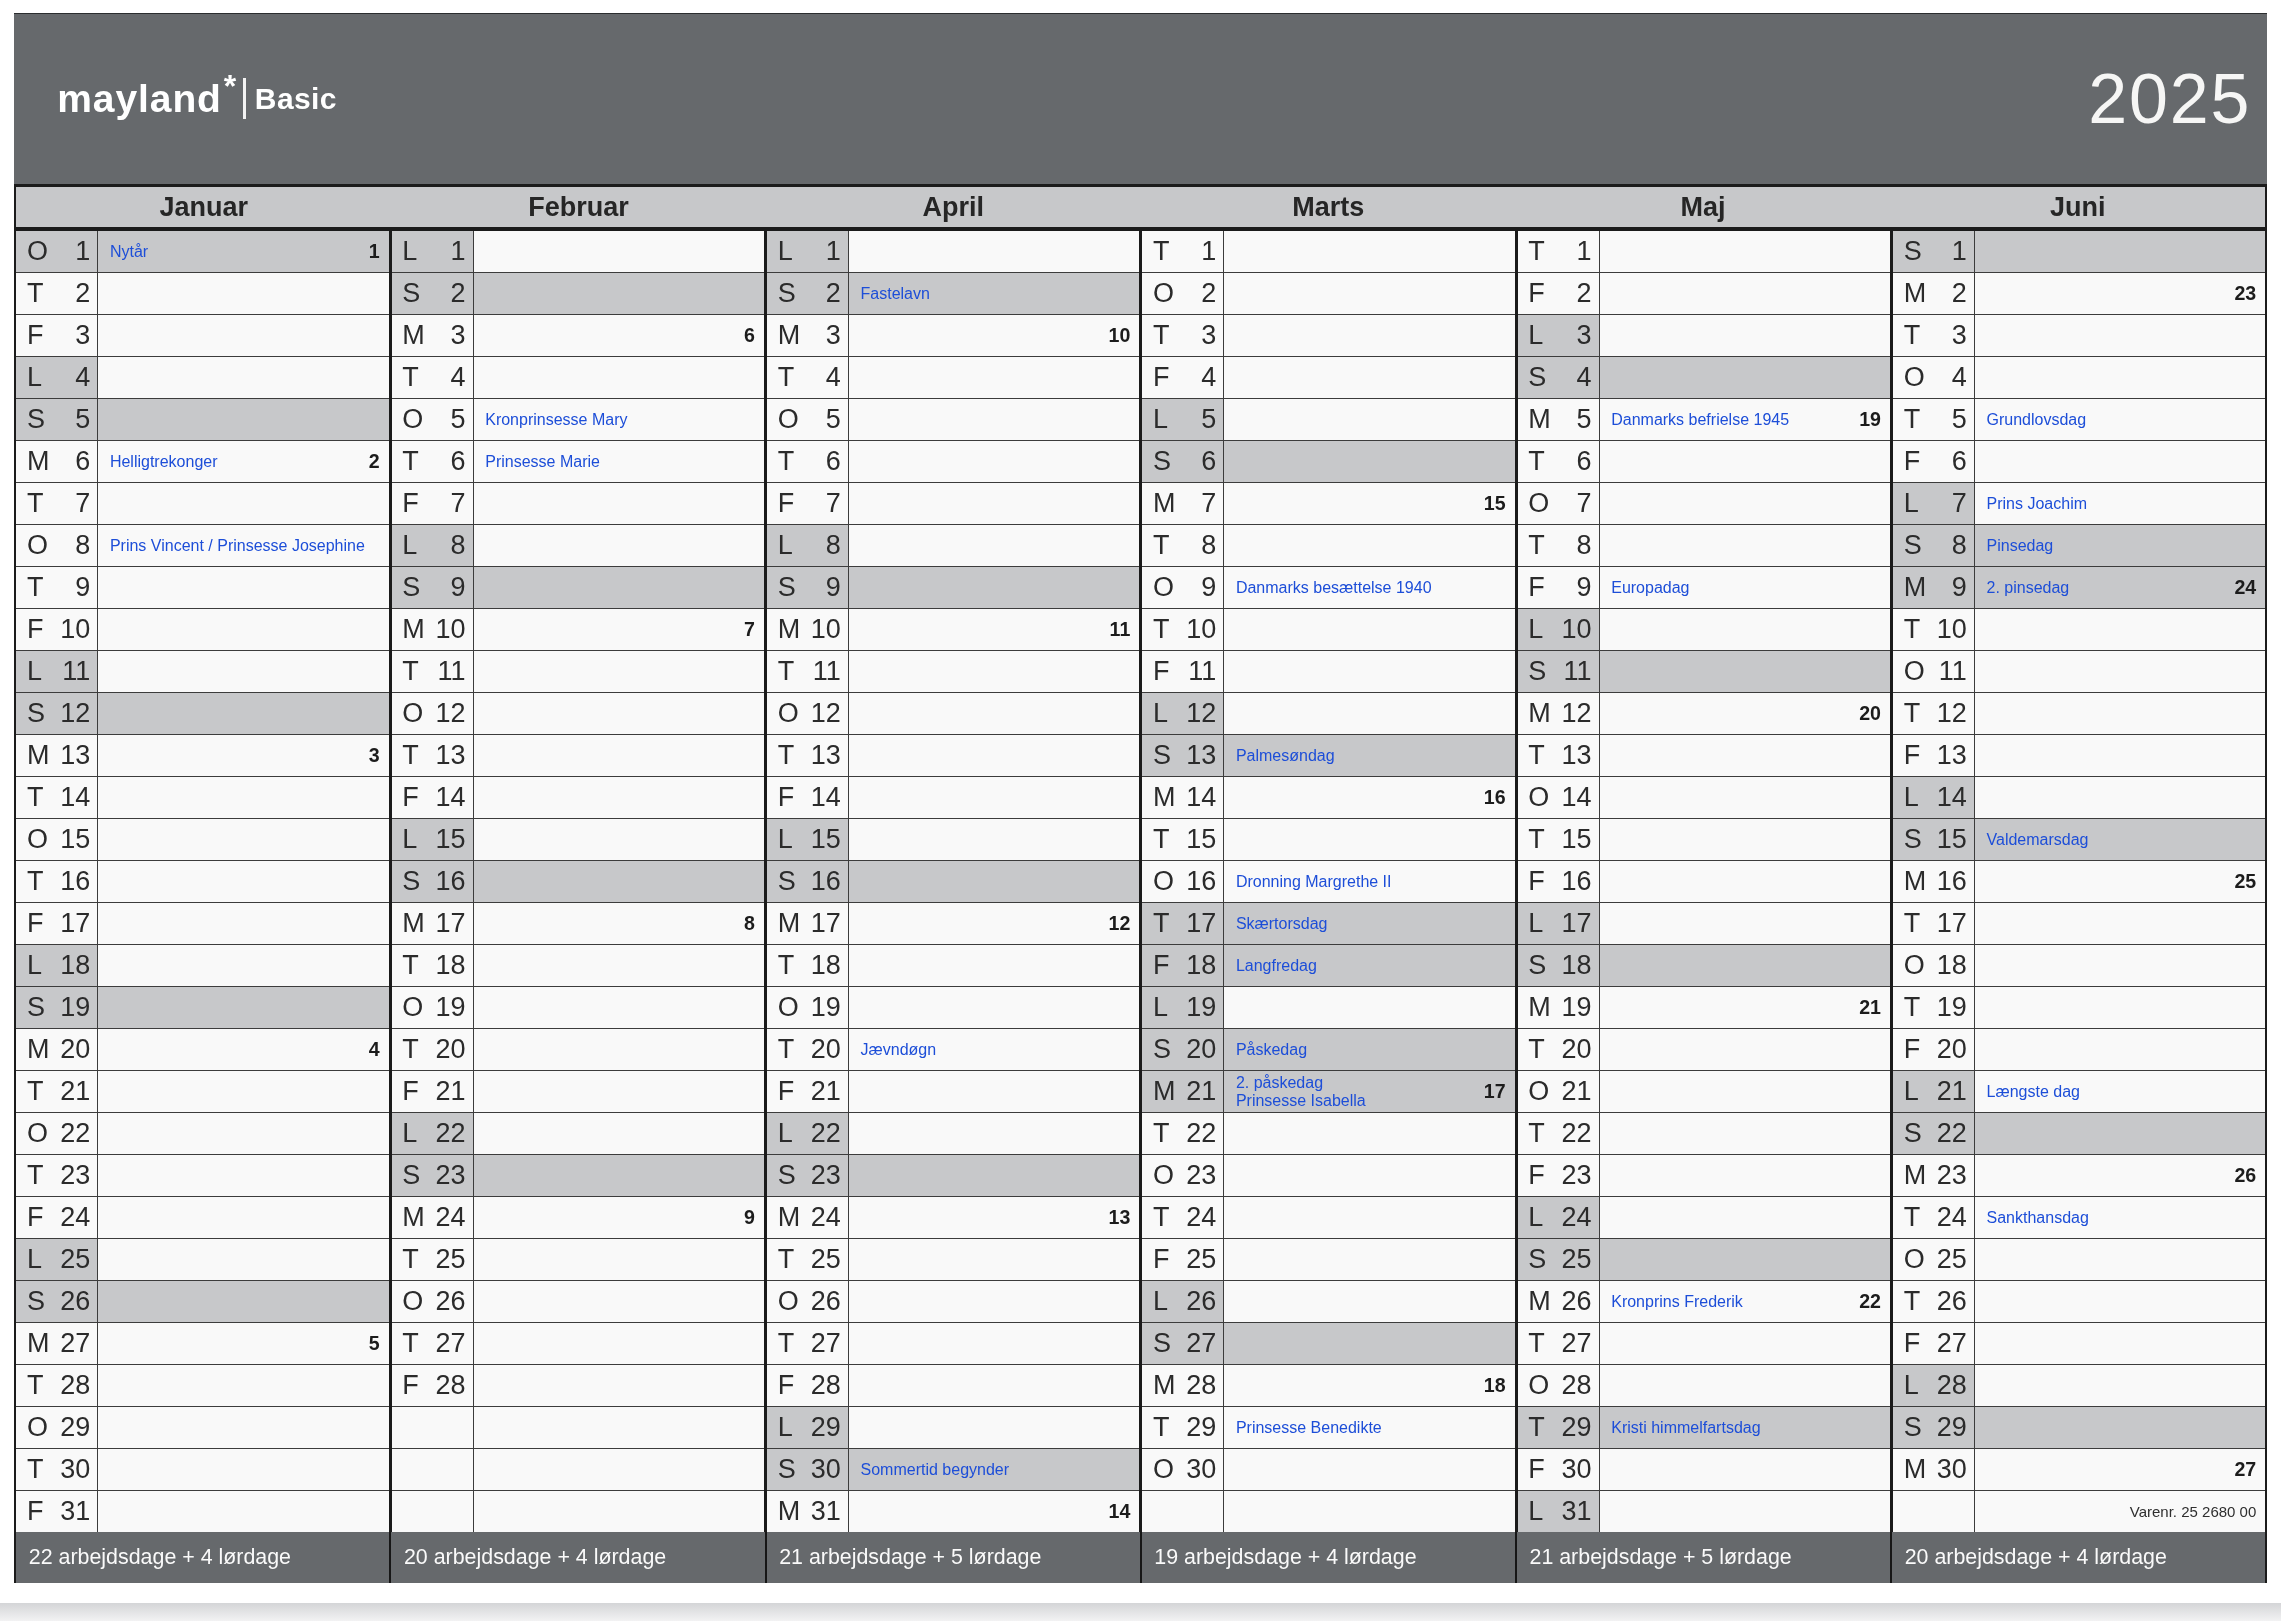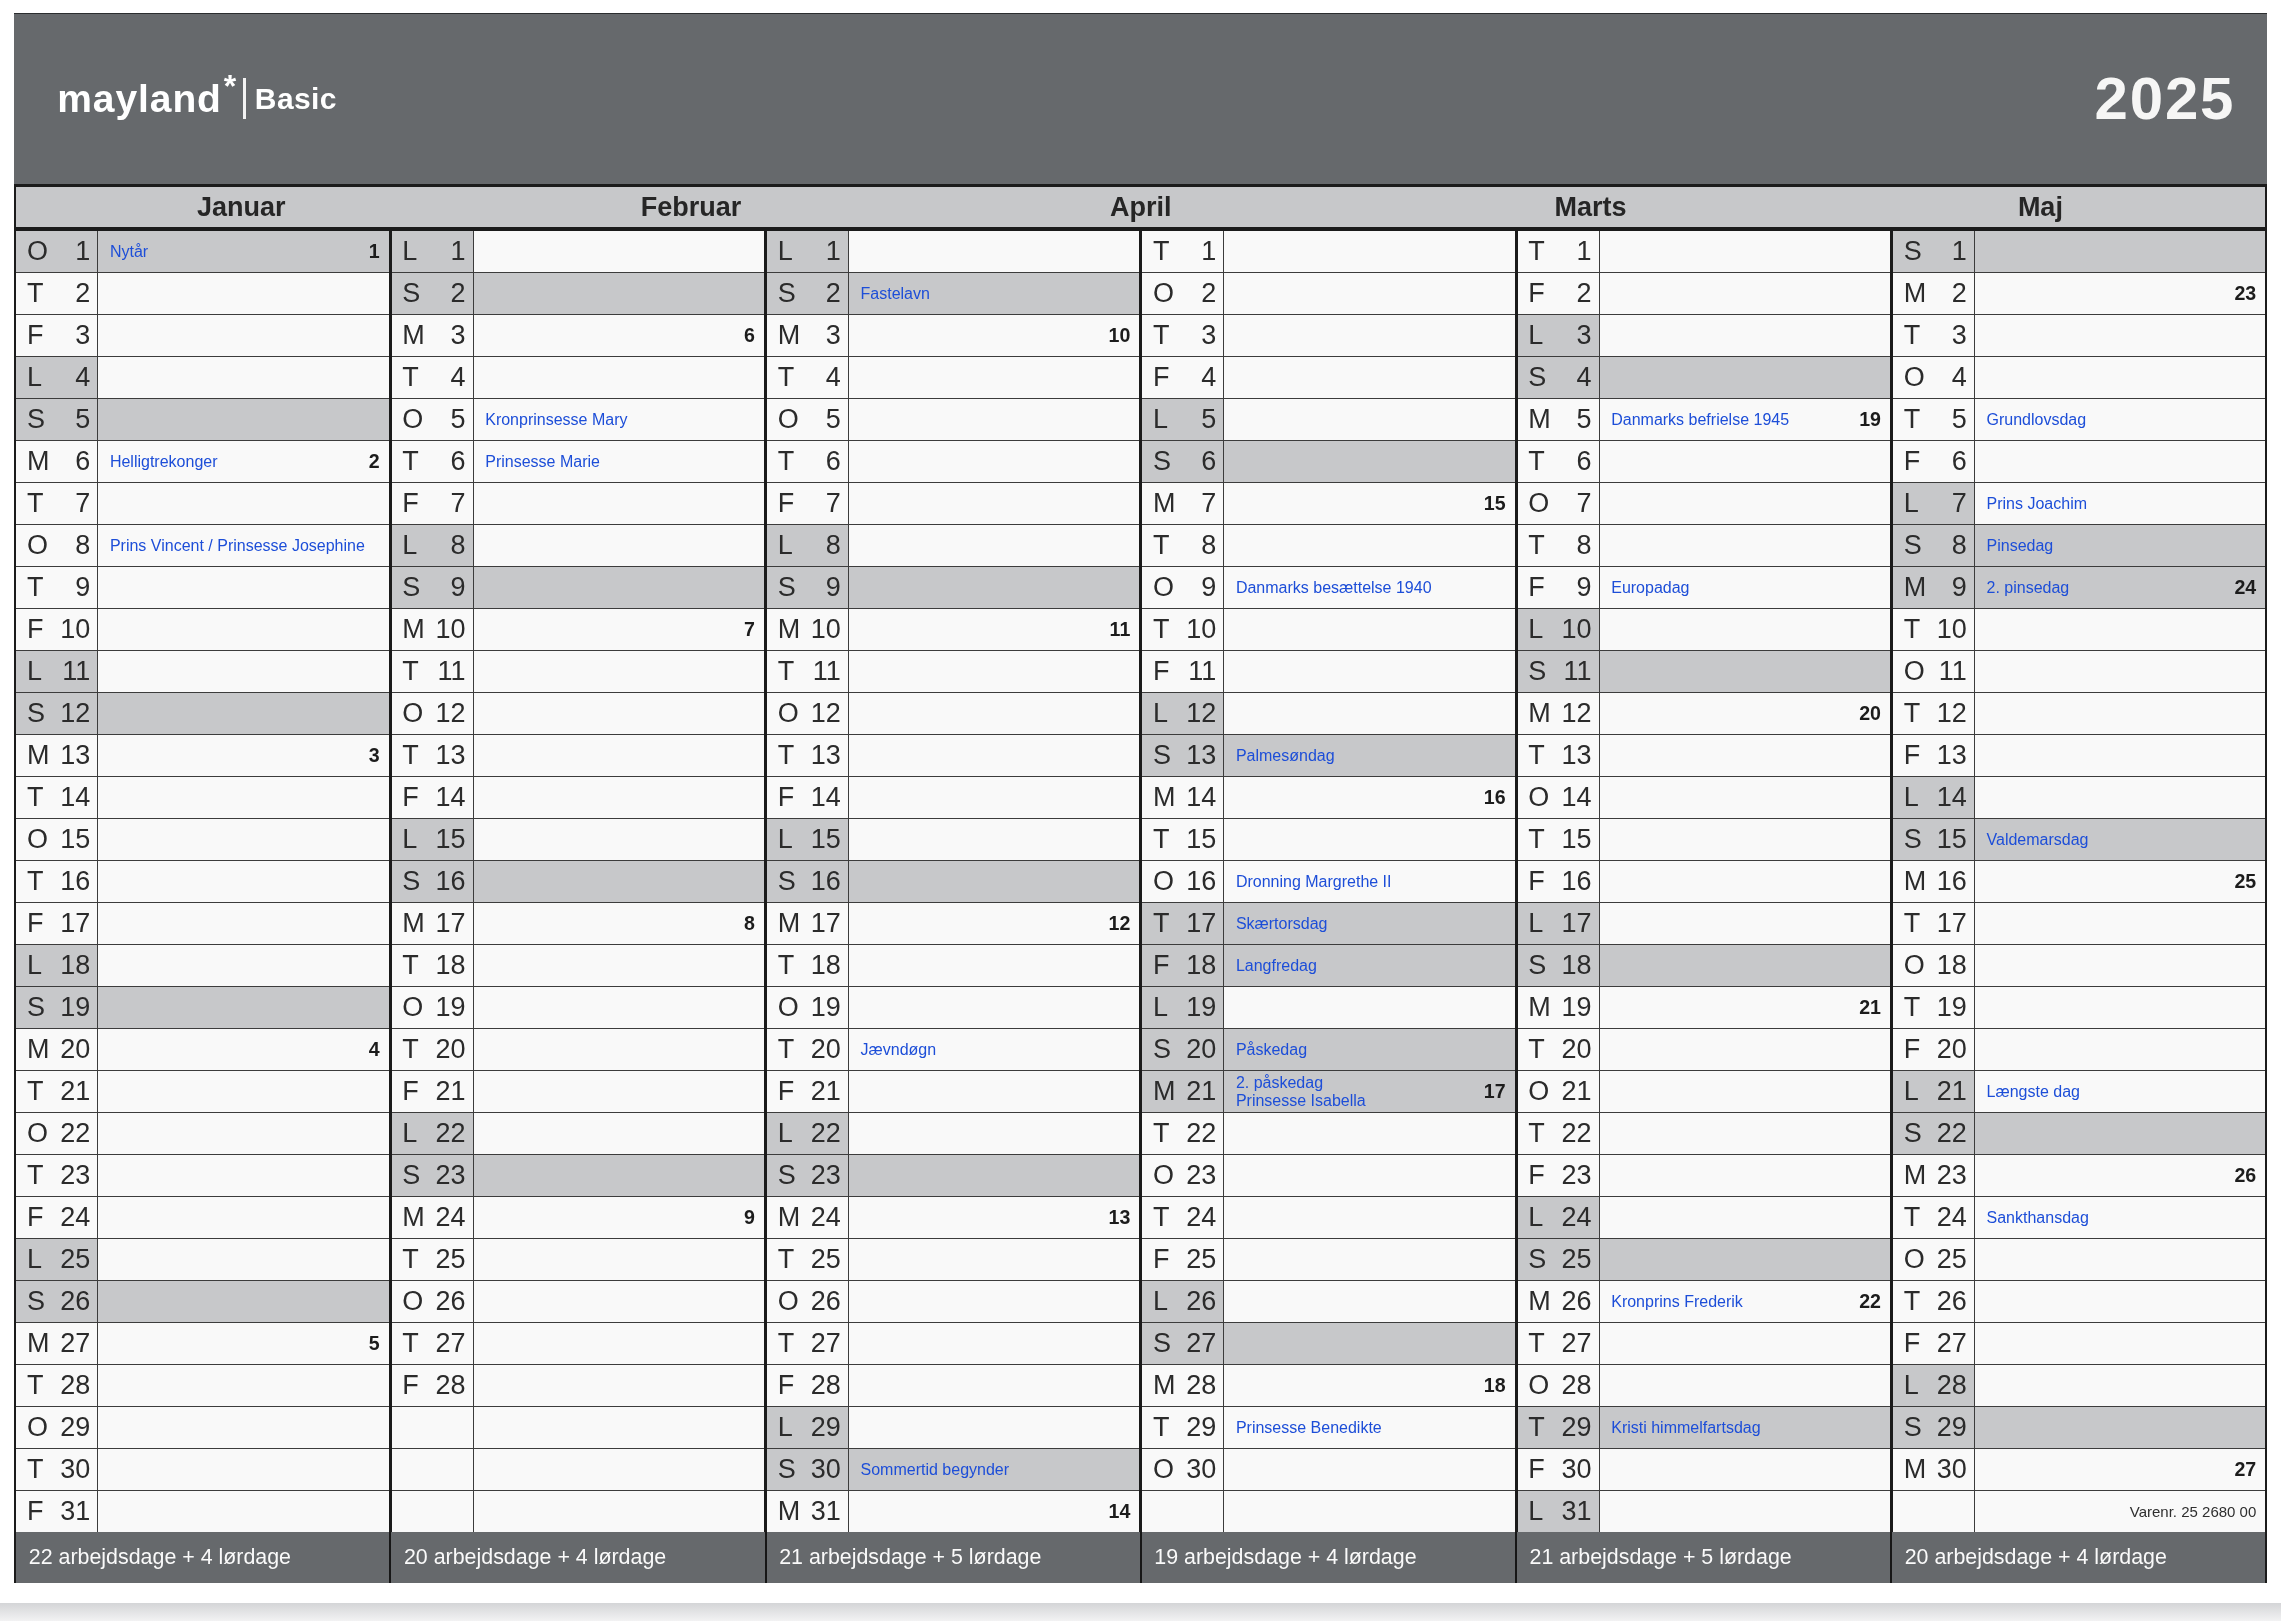--- a/index.html
+++ b/index.html
@@ -7,21 +7,21 @@
   .page { position: absolute; inset: 0; background: #ffffff; }
 
   
   .topbar { position: absolute; left: 14.3px; top: 12.5px; width: 2253px; height: 171px;
             background: #66696c; display: flex; align-items: center; border-top: 1.8px solid #2b2d2f; }
   .logo { margin-left: 43px; display: flex; align-items: center; color: #ffffff; }
   .logo-main { font-size: 39px; font-weight: 700; letter-spacing: 0.9px; text-align: right; }
   .logo-star { font-size: 32px; font-weight: 700; margin-left: 1.8px; transform: translateY(-12.5px); }
   .logo-bar { width: 2.7px; height: 41px; background: #ffffff; margin: 0 9px 0 7.1px; opacity: .92; }
   .logo-sub { font-size: 30px; font-weight: 700; letter-spacing: 0.4px; }
-  .year { margin-left: auto; margin-right: 32px; color: #f6f6f5; font-size: 60px; font-weight: 700; letter-spacing: 1.8px; }
+  .year { margin-left: auto; margin-right: 16px; color: #f6f6f5; font-size: 70px; font-weight: 400; letter-spacing: 1.8px; }
 
   
   .calendar { position: absolute; left: 14.3px; top: 184px; width: 2253px;
               border-left: 2.7px solid #1b1b1b; border-right: 2.7px solid #1b1b1b; border-top: 3.6px solid #1b1b1b; }
   .month-band { height: 44px; background: #c7c8ca; border-bottom: 4.5px solid #1b1b1b; display: flex; }
   .month-title { flex: 1; display: flex; align-items: center; justify-content: center;
                  font-size: 27px; font-weight: 700; color: #262626; }
 
   .grid { display: flex; height: 1301px; background: #f9f9f9; }
   .month-col { flex: 1; display: flex; flex-direction: column; min-width: 0; }
@@ -64,20 +64,21 @@
     <div class="year">2025</div>
   </div>
 
   <div class="calendar">
     <div class="month-band">
         <div class="month-title">Januar</div>
         <div class="month-title">Februar</div>
         <div class="month-title">April</div>
         <div class="month-title">Marts</div>
         <div class="month-title">Maj</div>
+        <div class="month-title">Juni</div>
       </div>
     <div class="grid">
         <div class="month-col">
           <div class="day-row full">
             <div class="day-cell">
               <span class="dl">O</span>
               <span class="dn">1</span>
             </div>
             <div class="note">
               <span class="note-text">Nytår</span>

